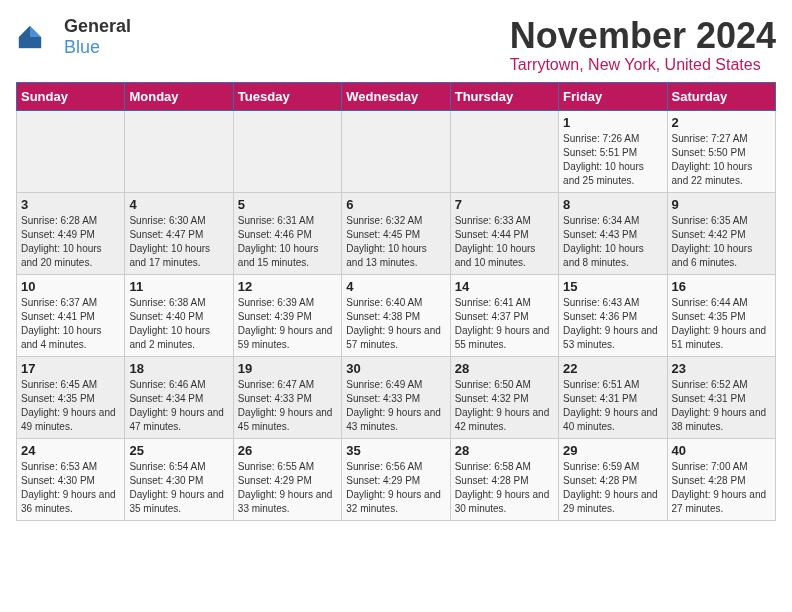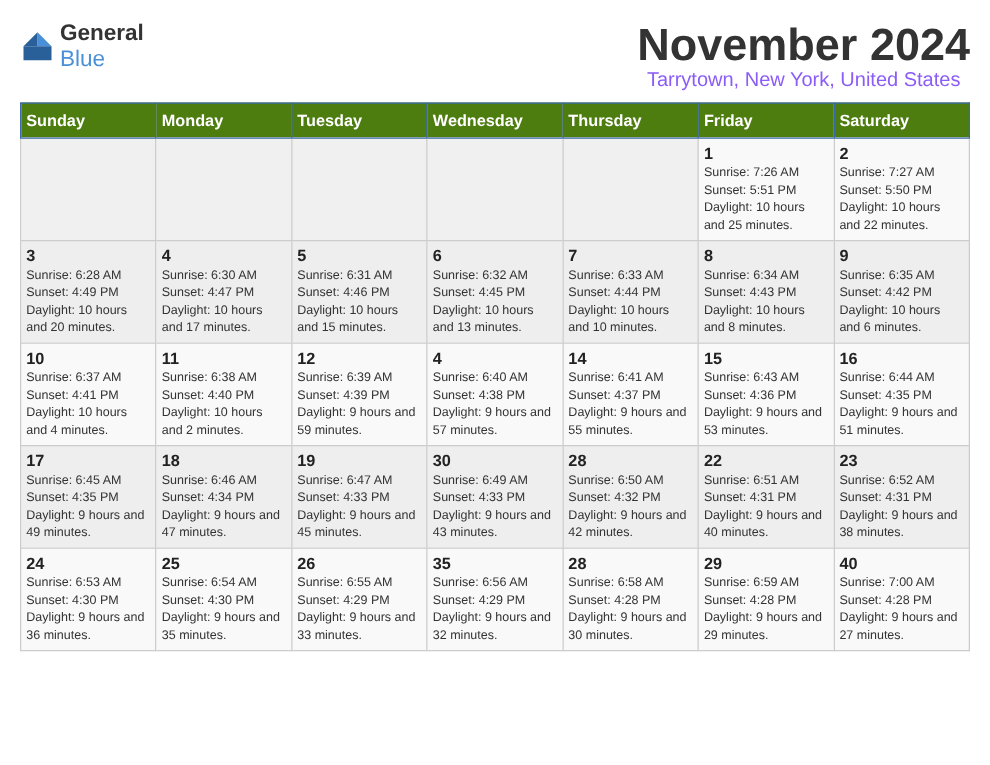--- a/index.html
+++ b/index.html
@@ -12,56 +12,56 @@
     }
     .header {
       display: flex;
       justify-content: space-between;
       align-items: flex-start;
       margin-bottom: 8px;
     }
     .logo {
       display: flex;
       align-items: center;
-      gap: 4px;
+      gap: 20px;
     }
     .logo-text-general {
       font-size: 18px;
       font-weight: bold;
       color: #333;
     }
     .logo-text-blue {
       font-size: 18px;
       font-weight: normal;
       color: #4a90d9;
     }
     .logo-icon {
       width: 28px;
       height: 28px;
     }
     .title-block {
-      text-align: center;
+      text-align: left;
     }
     .month-title {
       font-size: 36px;
       font-weight: bold;
       color: #333;
       line-height: 1.1;
     }
     .location-title {
       font-size: 16px;
-      color: #8b5cf6;
+      color: #be185d;
     }
     .calendar {
       width: 100%;
       border-collapse: collapse;
       font-size: 11px;
     }
     .calendar thead th {
-      background: #4d7c0f;
+      background: #be185d;
       color: #fff;
       padding: 6px 4px;
       text-align: left;
       font-size: 13px;
       font-weight: bold;
       border: 1px solid #3a6ba8;
     }
     .calendar tbody td {
       border: 1px solid #ccc;
       vertical-align: top;

